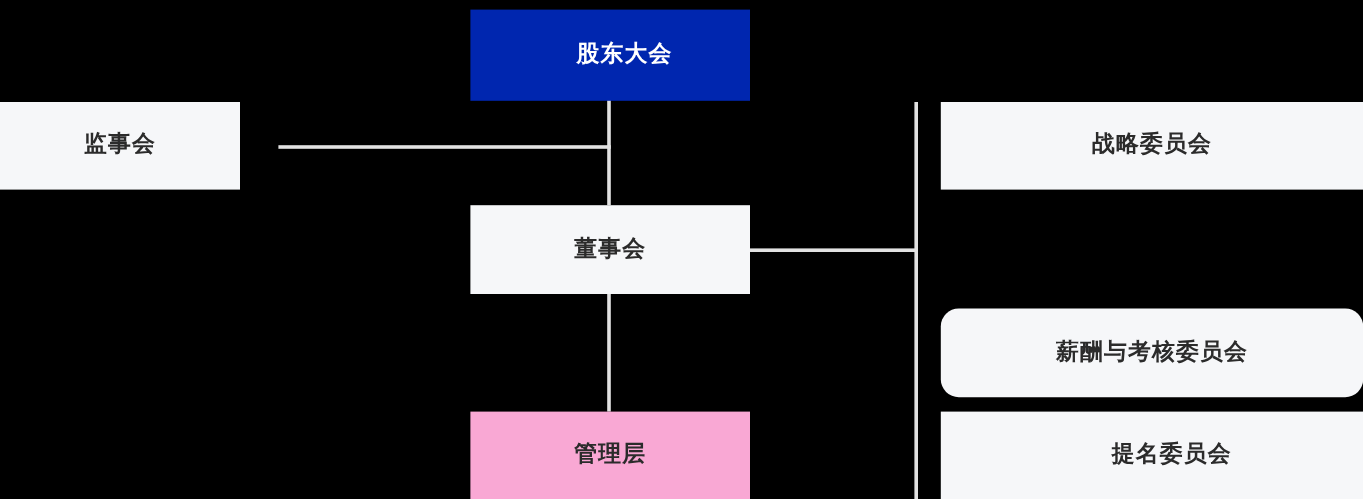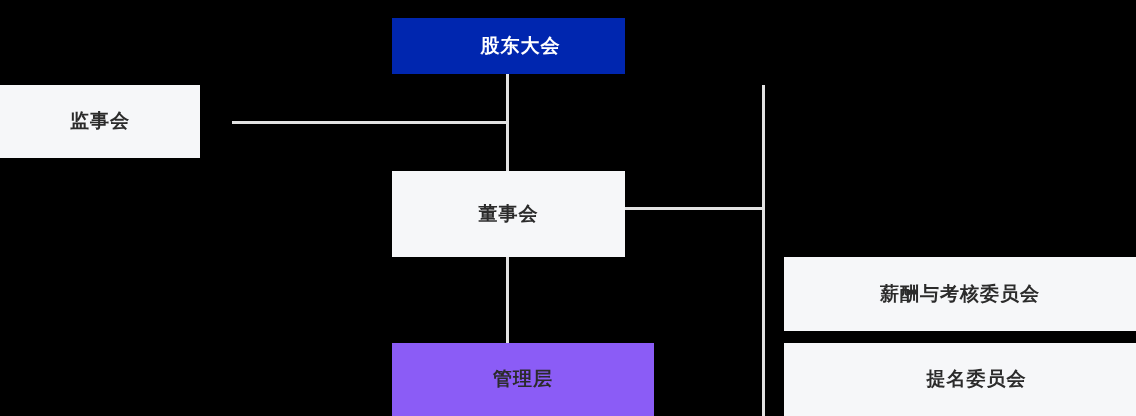--- a/index.html
+++ b/index.html
@@ -51,31 +51,34 @@
 </style>
 </head>
 <body>
 
 <div id="chart-root" style="background: rgb(0, 0, 0);">
     <div class="connector" style="background: rgb(226, 226, 226); left: 506px; top: 72px; width: 3px; height: 99px;"></div>
     <div class="connector" style="background: rgb(226, 226, 226); left: 232px; top: 121px; width: 277px; height: 3px;"></div>
     <div class="connector" style="background: rgb(226, 226, 226); left: 506px; top: 245px; width: 3px; height: 98px;"></div>
     <div class="connector" style="background: rgb(226, 226, 226); left: 625px; top: 207px; width: 140px; height: 3px;"></div>
     <div class="connector" style="background: rgb(226, 226, 226); left: 762px; top: 85px; width: 3px; height: 331px;"></div>
-    <div class="node accent" style="left: 392px; top: 18px; width: 233px; height: 56px; background: rgb(0, 38, 175); color: rgb(255, 255, 255); padding-left: 24px;">
+    <div class="node accent" style="left: 392px; top: 8px; width: 233px; height: 76px; background: rgb(0, 38, 175); color: rgb(255, 255, 255); padding-left: 24px;">
       <span class="node-label">股东大会</span>
     </div>
     <div class="node light" style="left: 0px; top: 85px; width: 200px; height: 73px; background: rgb(246, 247, 249); color: rgb(43, 43, 43);">
       <span class="node-label">监事会</span>
     </div>
-    <div class="node light" style="left: 392px; top: 171px; width: 233px; height: 86px; background: rgb(246, 247, 249); color: rgb(43, 43, 43);">
+    <div class="node light" style="left: 392px; top: 171px; width: 233px; height: 74px; background: rgb(246, 247, 249); color: rgb(43, 43, 43);">
       <span class="node-label">董事会</span>
     </div>
-    <div class="node light" style="left: 392px; top: 343px; width: 262px; height: 73px; background: #8b5cf6; color: rgb(43, 43, 43);">
+    <div class="node light" style="left: 392px; top: 343px; width: 233px; height: 73px; background: #f9a8d4; color: rgb(43, 43, 43);">
       <span class="node-label">管理层</span>
     </div>
-    <div class="node light" style="left: 784px; top: 257px; width: 352px; height: 74px; background: rgb(246, 247, 249); color: rgb(43, 43, 43);">
+    <div class="node light" style="left: 784px; top: 85px; width: 352px; height: 73px; background: rgb(246, 247, 249); color: rgb(43, 43, 43);">
+      <span class="node-label">战略委员会</span>
+    </div>
+    <div class="node light" style="left: 784px; top: 257px; width: 352px; height: 74px; background: rgb(246, 247, 249); color: rgb(43, 43, 43); border-radius: 15px;">
       <span class="node-label">薪酬与考核委员会</span>
     </div>
     <div class="node light" style="left: 784px; top: 343px; width: 352px; height: 73px; background: rgb(246, 247, 249); color: rgb(43, 43, 43); padding-left: 33px;">
       <span class="node-label">提名委员会</span>
     </div>
   </div>
 
 </body></html>

